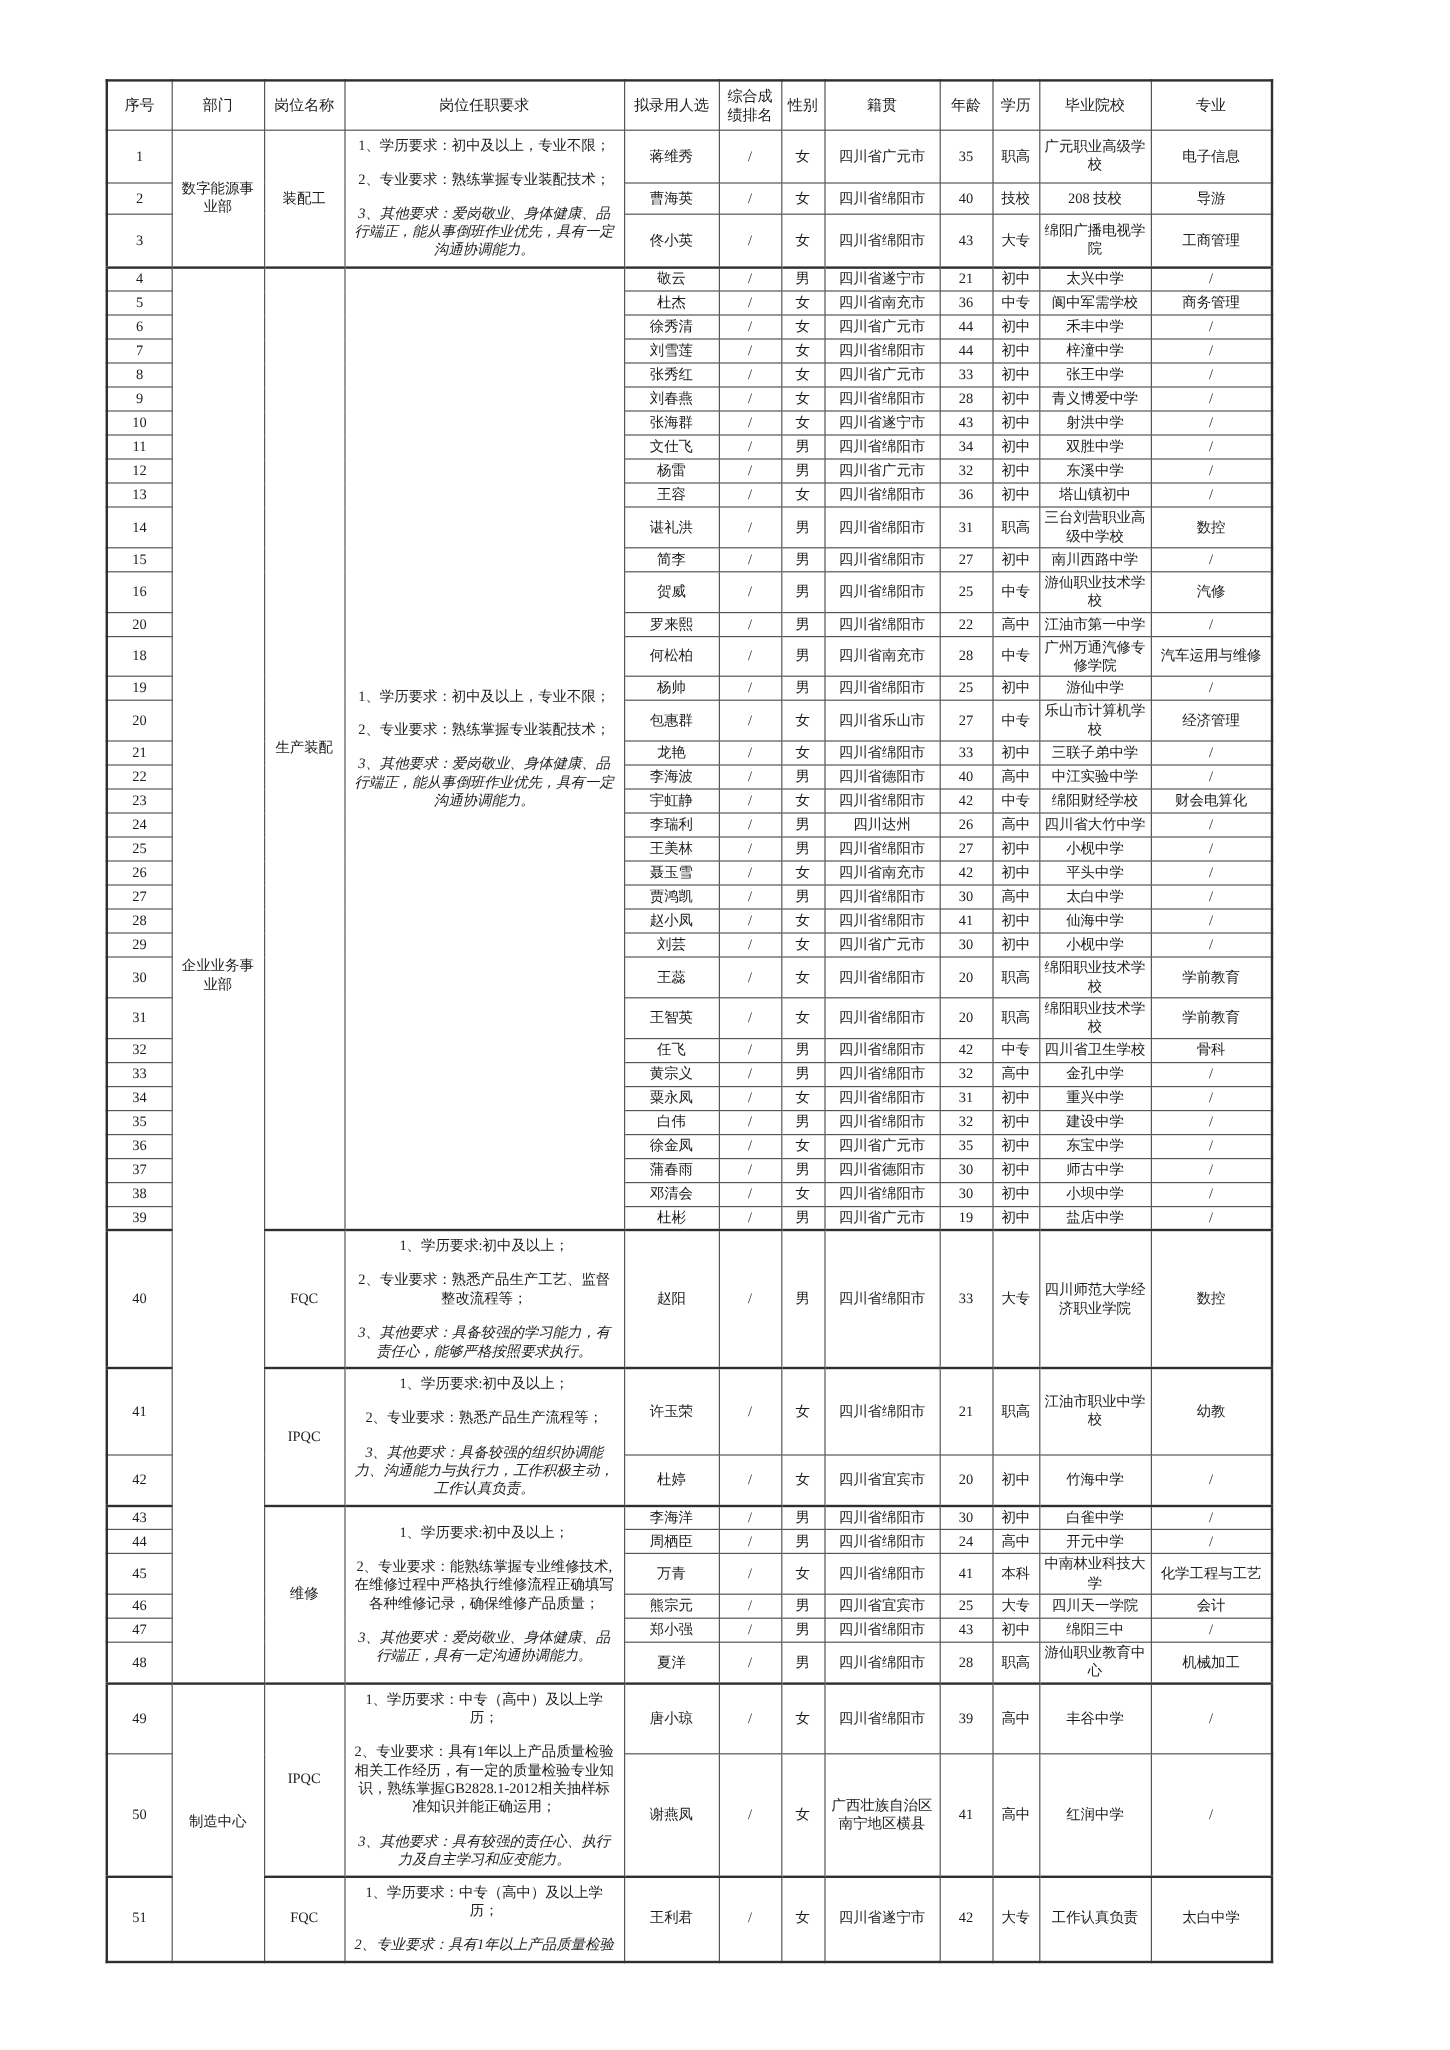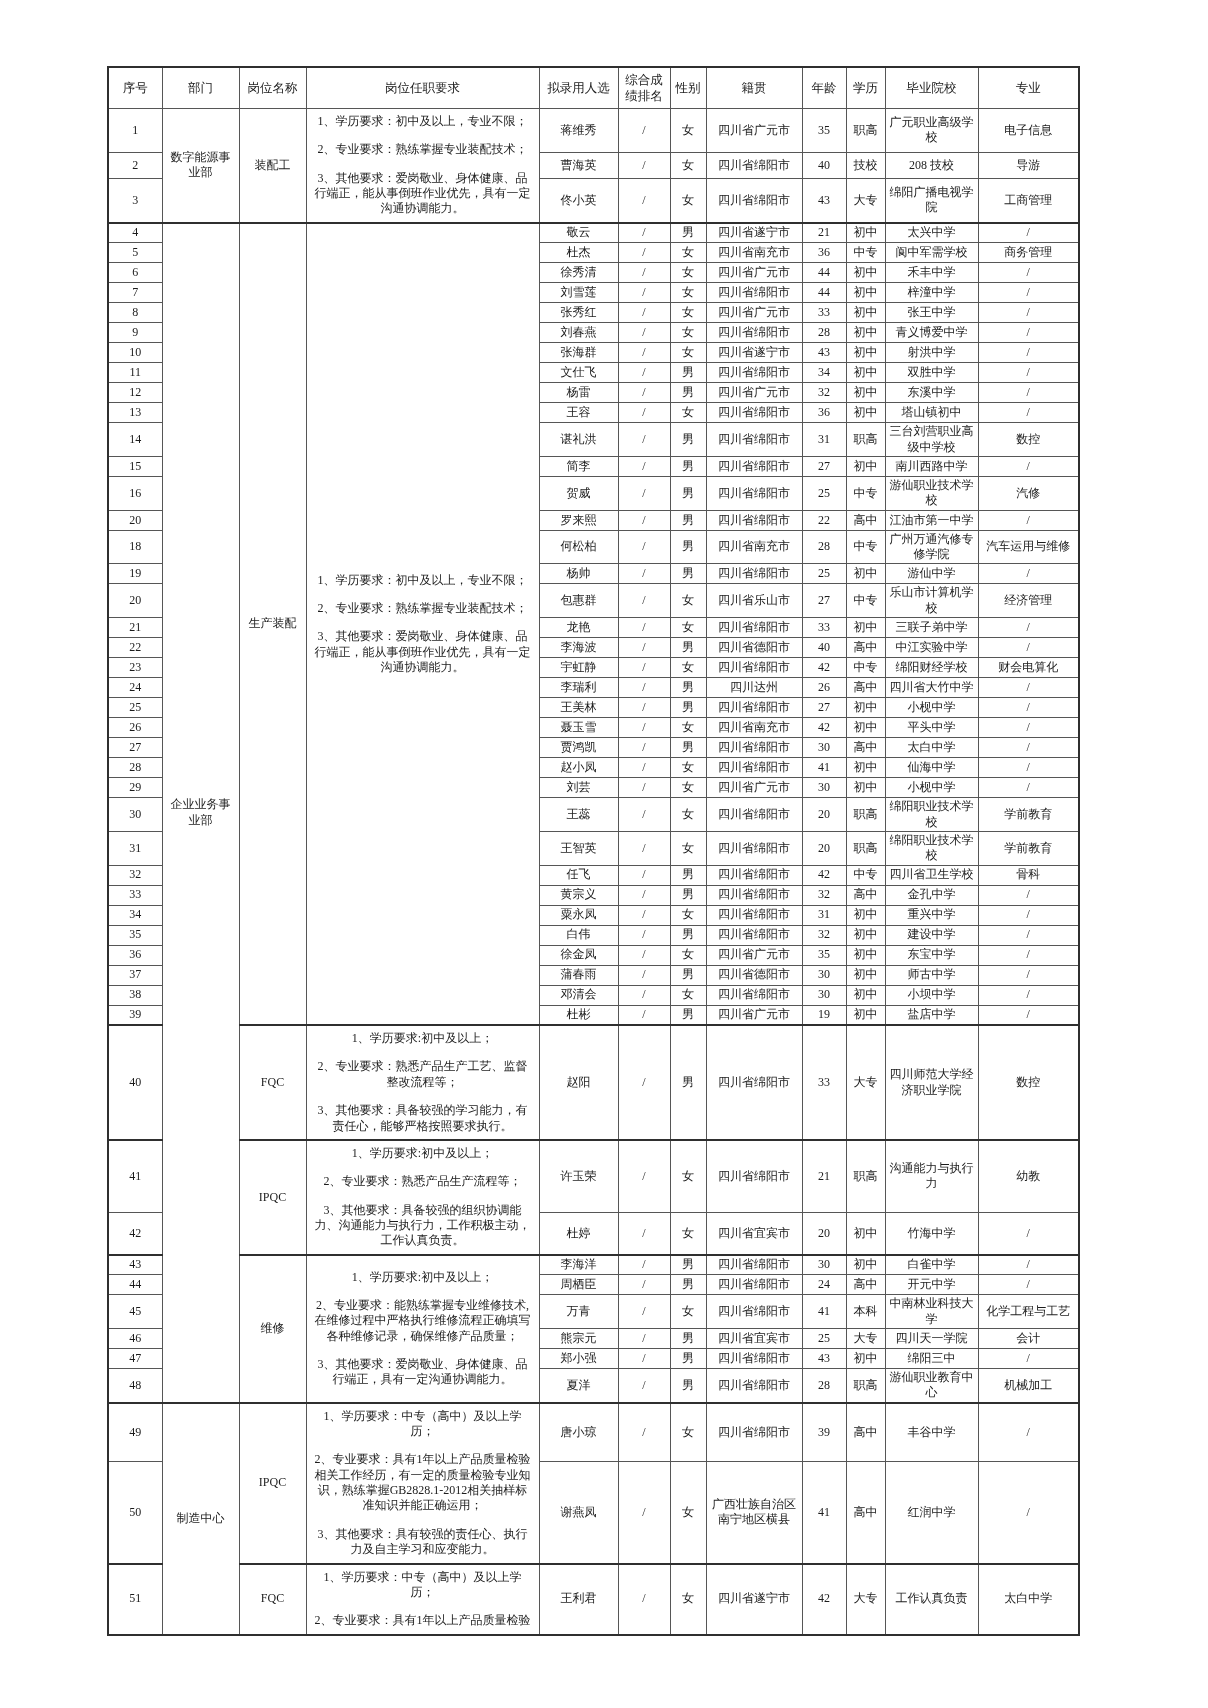--- a/index.html
+++ b/index.html
@@ -1,37 +1,37 @@
 <!DOCTYPE html>
 <html><head>
 <meta charset="utf-8">
 <style>
   html,body { margin:0; padding:0; }
   body {
     width:1208px; height:1708px; overflow:hidden;
     background:#ffffff; color:#1c1c1c;
     font-family:"Liberation Serif","DejaVu Serif",serif;
   }
-  .sheet { position:absolute; left:88px; top:66px;margin-left:19px; }
+  .sheet { position:absolute; left:88px; top:66px; }
   table.roster {
     border-collapse:collapse; table-layout:fixed; width:971px;
     border:2px solid #2f2f2f;
   }
   td, th {
     border:1px solid #565656;
     text-align:center; vertical-align:middle;
     font-size:12px; line-height:1.28;
     padding:1px 3px; overflow:hidden;
     word-break:break-all;
   }
   thead th { font-weight:normal; font-size:12.5px; height:36px; padding:2px 2px; }
   tbody tr { height:20px; }
   td.c-req { text-align:left; padding:5px 7px; }
   td.c-req p { margin:0 0 13px 0;text-align:center; }
-  td.c-req p:last-child { margin:0; }
+  td.c-req p:last-child { margin:0;font-style:italic; }
   tr.sec td { border-top:2px solid #2f2f2f; }
   td.c-dept, td.c-pos { padding:2px 4px; }
 </style>
 </head>
 <body>
 
 <div class="sheet">
   <table class="roster">
     <colgroup>
         <col style="width: 54px;">
@@ -531,21 +531,21 @@
             <p>1、学历要求:初中及以上；</p>
             <p>2、专业要求：熟悉产品生产流程等；</p>
             <p>3、其他要求：具备较强的组织协调能力、沟通能力与执行力，工作积极主动，工作认真负责。</p>
           </td>
           <td class="c-name">许玉荣</td>
           <td class="c-score">/</td>
           <td class="c-gender">女</td>
           <td class="c-origin">四川省绵阳市</td>
           <td class="c-age">21</td>
           <td class="c-edu">职高</td>
-          <td class="c-school">沟通能力与执行力</td>
+          <td class="c-school">江油市职业中学校</td>
           <td class="c-major">幼教</td>
         </tr>
         <tr>
           <td class="c-no">42</td>
           <td class="c-name">杜婷</td>
           <td class="c-score">/</td>
           <td class="c-gender">女</td>
           <td class="c-origin">四川省宜宾市</td>
           <td class="c-age">20</td>
           <td class="c-edu">初中</td>

